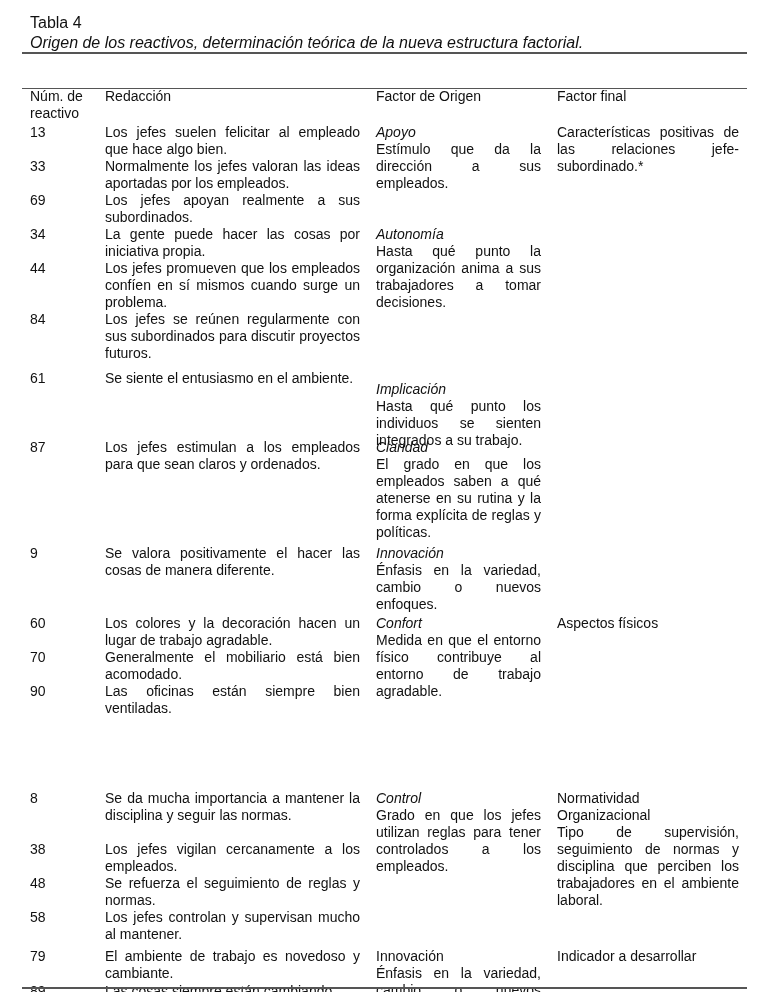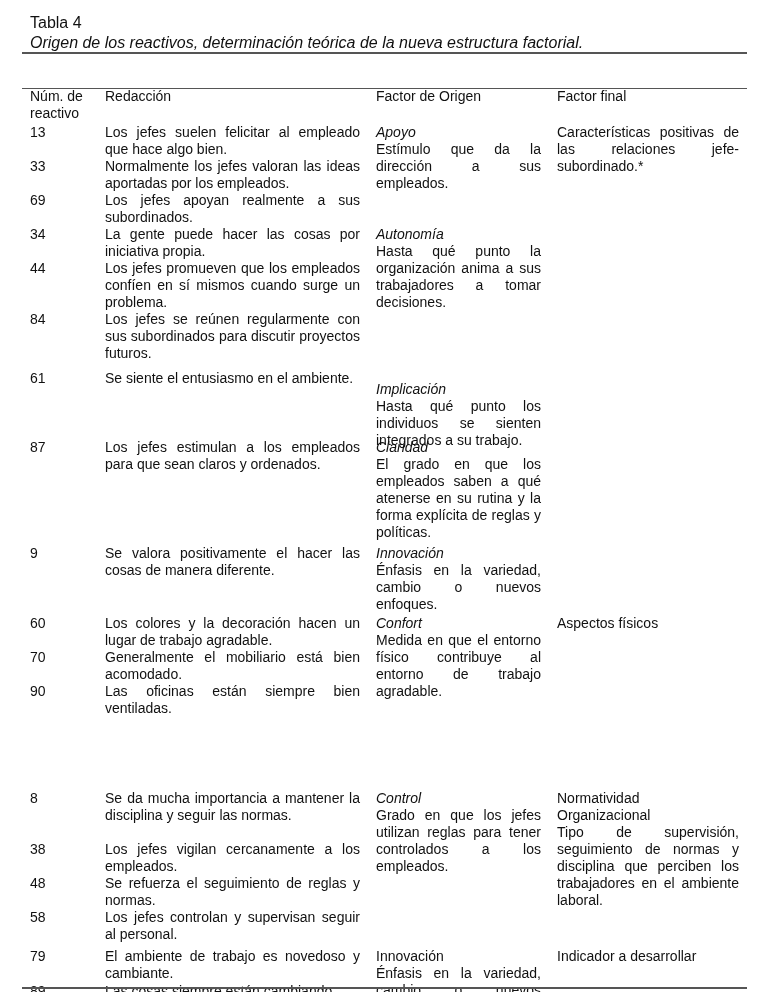--- a/index.html
+++ b/index.html
@@ -69,21 +69,21 @@
   <div class="cell c-red" style="top:278px;">Los jefes se reúnen regularmente con sus subordinados para discutir proyectos futuros.</div>
   <div class="cell c-red" style="top:337px;">Se siente el entusiasmo en el ambiente.</div>
   <div class="cell c-red" style="top:406px;">Los jefes estimulan a los empleados para que sean claros y ordenados.</div>
   <div class="cell c-red" style="top:512px;">Se valora positivamente el hacer las cosas de manera diferente.</div>
   <div class="cell c-red" style="top:582px;">Los colores y la decoración hacen un lugar de trabajo agradable.</div>
   <div class="cell c-red" style="top:616px;">Generalmente el mobiliario está bien acomodado.</div>
   <div class="cell c-red" style="top:650px;">Las oficinas están siempre bien ventiladas.</div>
   <div class="cell c-red" style="top:757px;">Se da mucha importancia a mantener la disciplina y seguir las normas.</div>
   <div class="cell c-red" style="top:808px;">Los jefes vigilan cercanamente a los empleados.</div>
   <div class="cell c-red" style="top:842px;">Se refuerza el seguimiento de reglas y normas.</div>
-  <div class="cell c-red" style="top:876px;">Los jefes controlan y supervisan seguir al personal.</div>
+  <div class="cell c-red" style="top:876px;">Los jefes controlan y supervisan mucho al mantener.</div>
   <div class="cell c-red" style="top:915px;">El ambiente de trabajo es novedoso y cambiante.</div>
   <div class="cell c-red" style="top:950px;">Las cosas siempre están cambiando.</div>
 
   <div class="cell c-ori" style="top:91px;">
     <div class="ital">Apoyo</div>
     <div>Estímulo que da la dirección a sus empleados.</div>
   </div>
   <div class="cell c-ori" style="top:193px;">
     <div class="ital">Autonomía</div>
     <div>Hasta qué punto la organización anima a sus trabajadores a tomar decisiones.</div>

